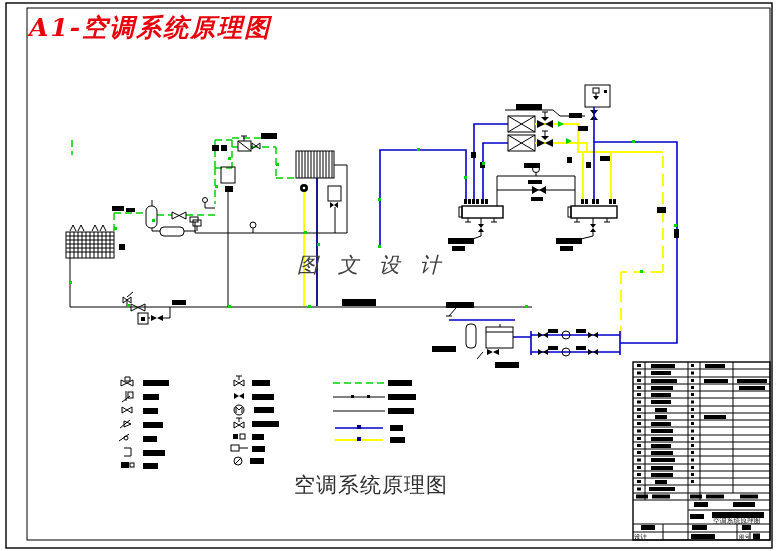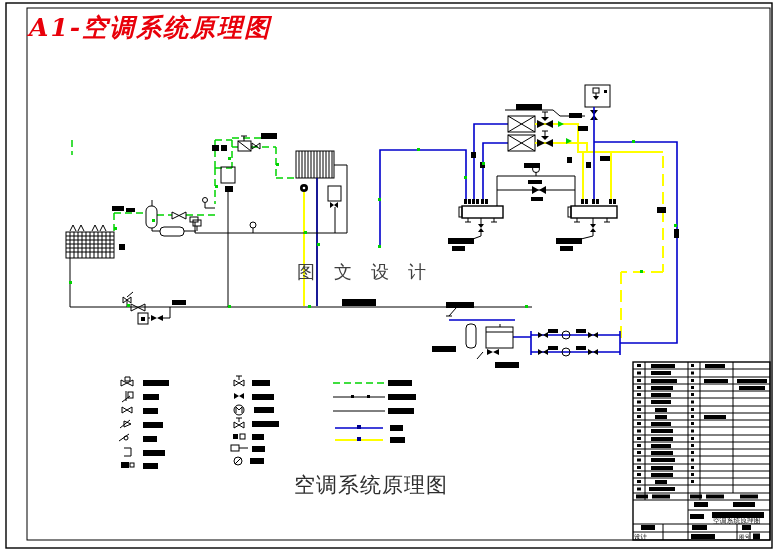--- a/index.html
+++ b/index.html
@@ -12,22 +12,22 @@
   .y{stroke:var(--pipe-yellow,#ffff00);stroke-width:2;fill:none}
   .yd{stroke:var(--pipe-yellow,#ffff00);stroke-width:2;fill:none;stroke-dasharray:12 6}
   .b{stroke:var(--pipe-blue,#0000cc);stroke-width:1.6;fill:none}
   .db{stroke:var(--pipe-dark-blue,#00008b);stroke-width:1.8;fill:none}
   .bar{fill:#000;stroke:none}
   .dot{fill:var(--pipe-green,#00d400);stroke:none}
   .blk{fill:#000;stroke:none}
   .txt{position:absolute;white-space:nowrap;}
   #red-title{left:29px;top:11px;font-size:25px;font-weight:bold;color:var(--title-red,#e8000a);
              font-family:"DejaVu Serif",serif;letter-spacing:2px;font-style:italic;}
-  #watermark{left:297px;top:260px;font-size:18px;color:var(--watermark-gray,#3f3f3f);
-             letter-spacing:7px;font-family:"Liberation Sans",sans-serif;}
+  #watermark{left:297px;top:251px;font-size:21px;color:var(--watermark-gray,#3f3f3f);
+             letter-spacing:7px;font-family:"Liberation Sans",sans-serif;font-style:italic;}
   #caption{left:294px;top:471px;font-size:21px;color:#2e2e2e;letter-spacing:1px;}
   text{font-family:"Liberation Sans",sans-serif;fill:#000;}
 </style>
 </head>
 <body>
 
 <div id="stage">
 
 <svg width="778" height="551" viewBox="0 0 778 551">
 

